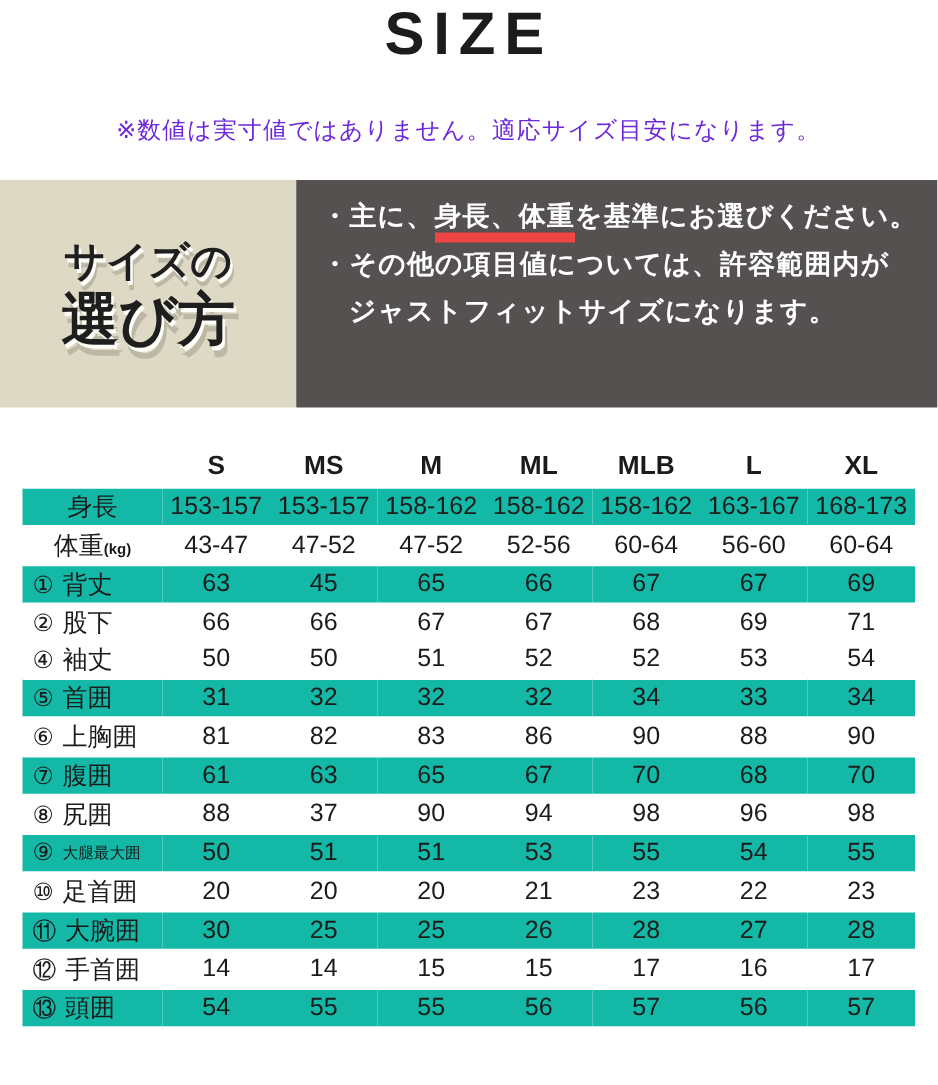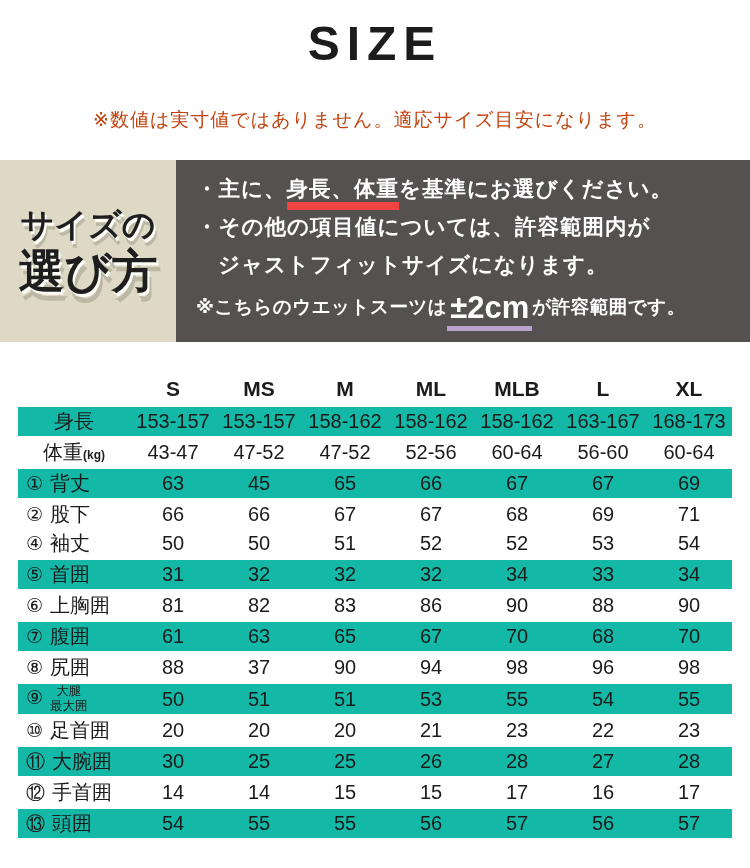--- a/index.html
+++ b/index.html
@@ -3,31 +3,31 @@
 <meta charset="utf-8">
 <style>
   html,body { margin:0; padding:0; }
   body {
     width:750px; height:868px; background:#ffffff; overflow:hidden;
     font-family:"Liberation Sans","DejaVu Sans",sans-serif;
     -webkit-font-smoothing:antialiased;
   }
   
   .page-title {
-    margin:0; padding-top:16px; text-align:center;
+    margin:0; text-align:center;
     font-size:48px; font-weight:700; letter-spacing:7px; color:#1c1c1c;
   }
   .disclaimer {
     margin:36px 0 0; text-align:center;
-    font-size:19px; letter-spacing:1px; color:#c2410c;
+    font-size:19px; letter-spacing:1px; color:#6d28d9;
   }
   
   .banner { display:flex; margin-top:27px; height:182px; }
   .banner-left {
-    width:176px; flex:none; background:#ded9c5;
+    width:237px; flex:none; background:#ded9c5;
     display:flex; flex-direction:column; justify-content:center; align-items:center;
   }
   .guide-h1 {
     font-size:33px; font-weight:700; color:#1e1e1e; line-height:1.15;
     text-shadow:2px 3px 0 #fdfdf8, 3px 7px 0 rgba(125,122,108,0.35);
   }
   .guide-h2 {
     font-size:46px; font-weight:700; color:#1e1e1e; line-height:1.1; margin-top:2px;
     text-shadow:2px 3px 0 #fdfdf8, 4px 9px 0 rgba(125,122,108,0.35);
   }
@@ -56,21 +56,21 @@
   .size-table thead th { height:32px; font-size:21px; font-weight:700; }
   .size-table tr.shaded { background:#14b8a6; }
   .size-table tr.shaded th, .size-table tr.shaded td {
     border-top:2px solid #ffffff; border-bottom:2px solid #ffffff;
   }
   .rowlabel { font-weight:700; font-size:19px; white-space:nowrap; }
   .rowlabel.left { text-align:left; padding-left:8px; }
   .cnum { font-weight:400; margin-right:7px; font-size:19px; }
   .unit { font-size:12px; font-weight:700; }
   .stack {
-    display:inline-flex; flex-direction:column; vertical-align:middle;
+    display:inline-flex; flex-direction:row; vertical-align:middle;
     font-size:12.5px; line-height:1.2; text-align:center;
   }
 </style>
 </head>
 <body>
 
 <div class="page">
 
   <h1 class="page-title">SIZE</h1>
 
@@ -78,21 +78,20 @@
 
   <div class="banner">
     <div class="banner-left">
       <span class="guide-h1">サイズの</span>
       <span class="guide-h2">選び方</span>
     </div>
     <div class="banner-right">
       <p class="g-line"><span>・主に、</span><span class="u-purple">身長、体重</span><span>を基準にお選びください。</span></p>
       <p class="g-line">・その他の項目値については、許容範囲内が</p>
       <p class="g-line indent">ジャストフィットサイズになります。</p>
-      <p class="g-note"><span>※こちらのウエットスーツは</span><span class="u-purple tolerance">±2cm</span><span>が許容範囲です。</span></p>
     </div>
   </div>
 
   <table class="size-table">
     <colgroup>
         <col class="label-col">
       </colgroup>
     <thead>
       <tr id="size-head">
           <th></th>

